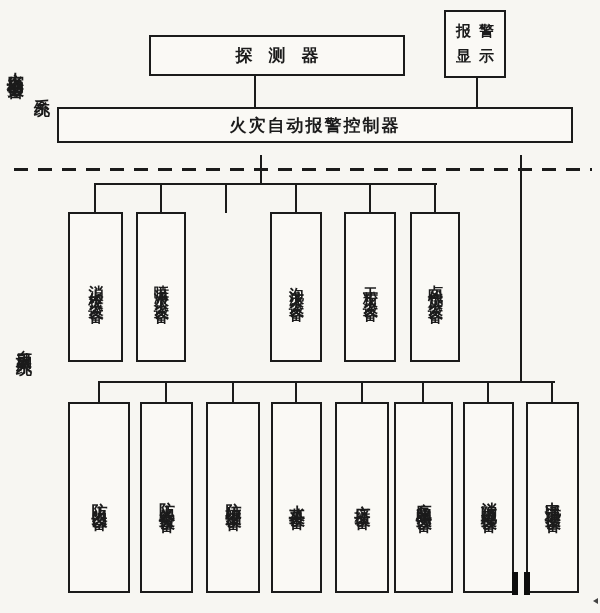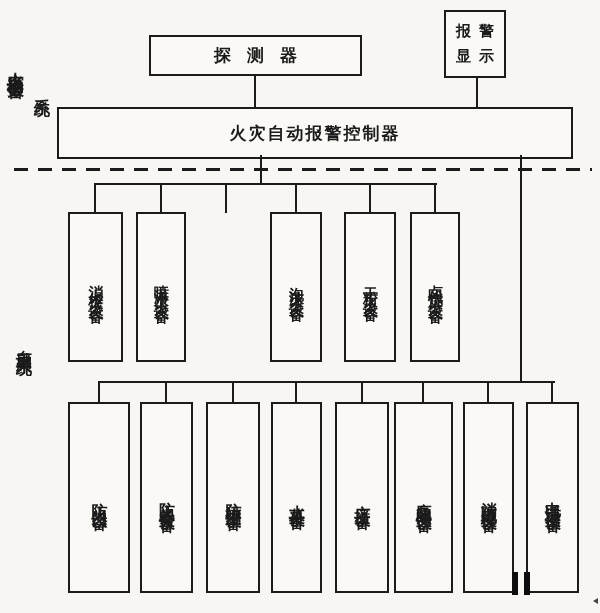--- a/index.html
+++ b/index.html
@@ -37,30 +37,30 @@
 </style>
 </head>
 <body>
 
 <div class="canvas">
 
   <div class="sidelabel" style="left:4px; top:58px; font-size:17px;">火灾自动报警</div>
   <div class="sidelabel" style="left:31px; top:86px; font-size:16px;">系统</div>
   <div class="sidelabel" style="left:13px; top:337px; font-size:16px;">自动灭火系统</div>
 
-  <div class="box" style="left:149px; top:35px; width:213px; height:41px; font-size:17px;">
+  <div class="box" style="left:149px; top:35px; width:256px; height:41px; font-size:17px;">
     <span class="hlabel" style="letter-spacing:16px; margin-right:-16px;">探测器</span>
   </div>
 
   <div class="box" style="left:444px; top:10px; width:62px; height:68px; font-size:15px; flex-direction:column; line-height:1.65;">
     <span class="hlabel" style="letter-spacing:8px; margin-right:-8px;">报警</span>
     <span class="hlabel" style="letter-spacing:8px; margin-right:-8px;">显示</span>
   </div>
 
-  <div class="box" style="left:57px; top:107px; width:516px; height:52px; font-size:17px;">
+  <div class="box" style="left:57px; top:107px; width:516px; height:36px; font-size:17px;">
     <span class="hlabel" style="letter-spacing:2px;">火灾自动报警控制器</span>
   </div>
 
   <div class="line" style="left:254px; top:75px; width:2px; height:32px;"></div>
   <div class="line" style="left:476px; top:78px; width:2px; height:29px;"></div>
 
   <div class="dashed" style="left:14px; top:168px; width:578px;"></div>
 
   <div class="line" style="left:260px; top:155px; width:2px; height:29px;"></div>
   <div class="line" style="left:94px; top:183px; width:343px; height:2px;"></div>

